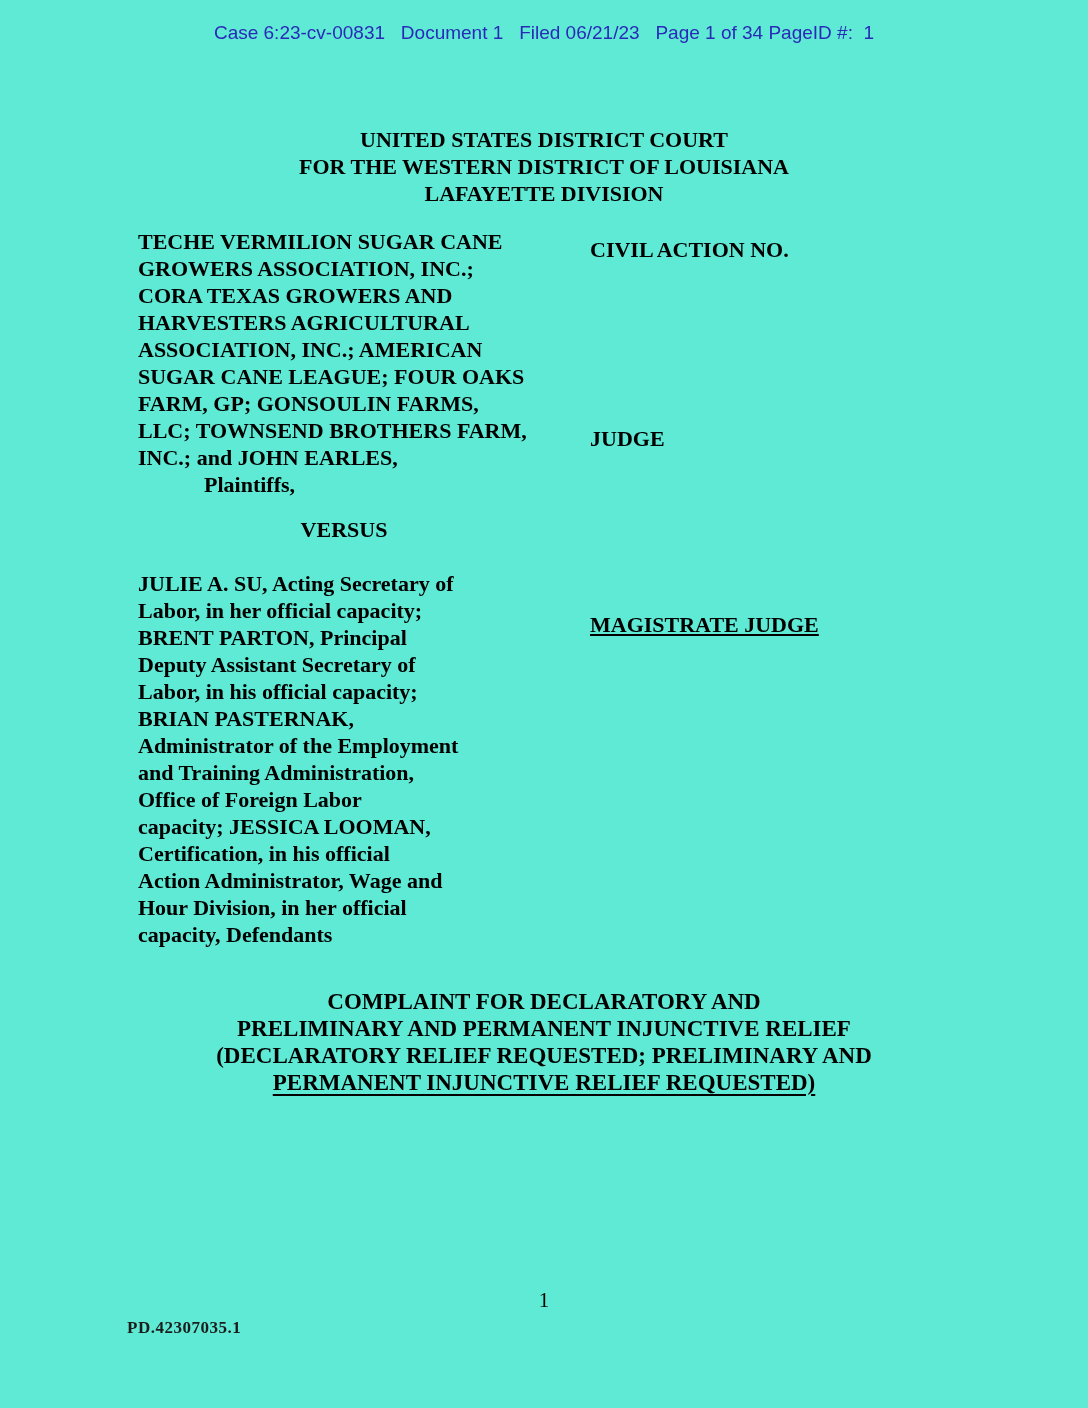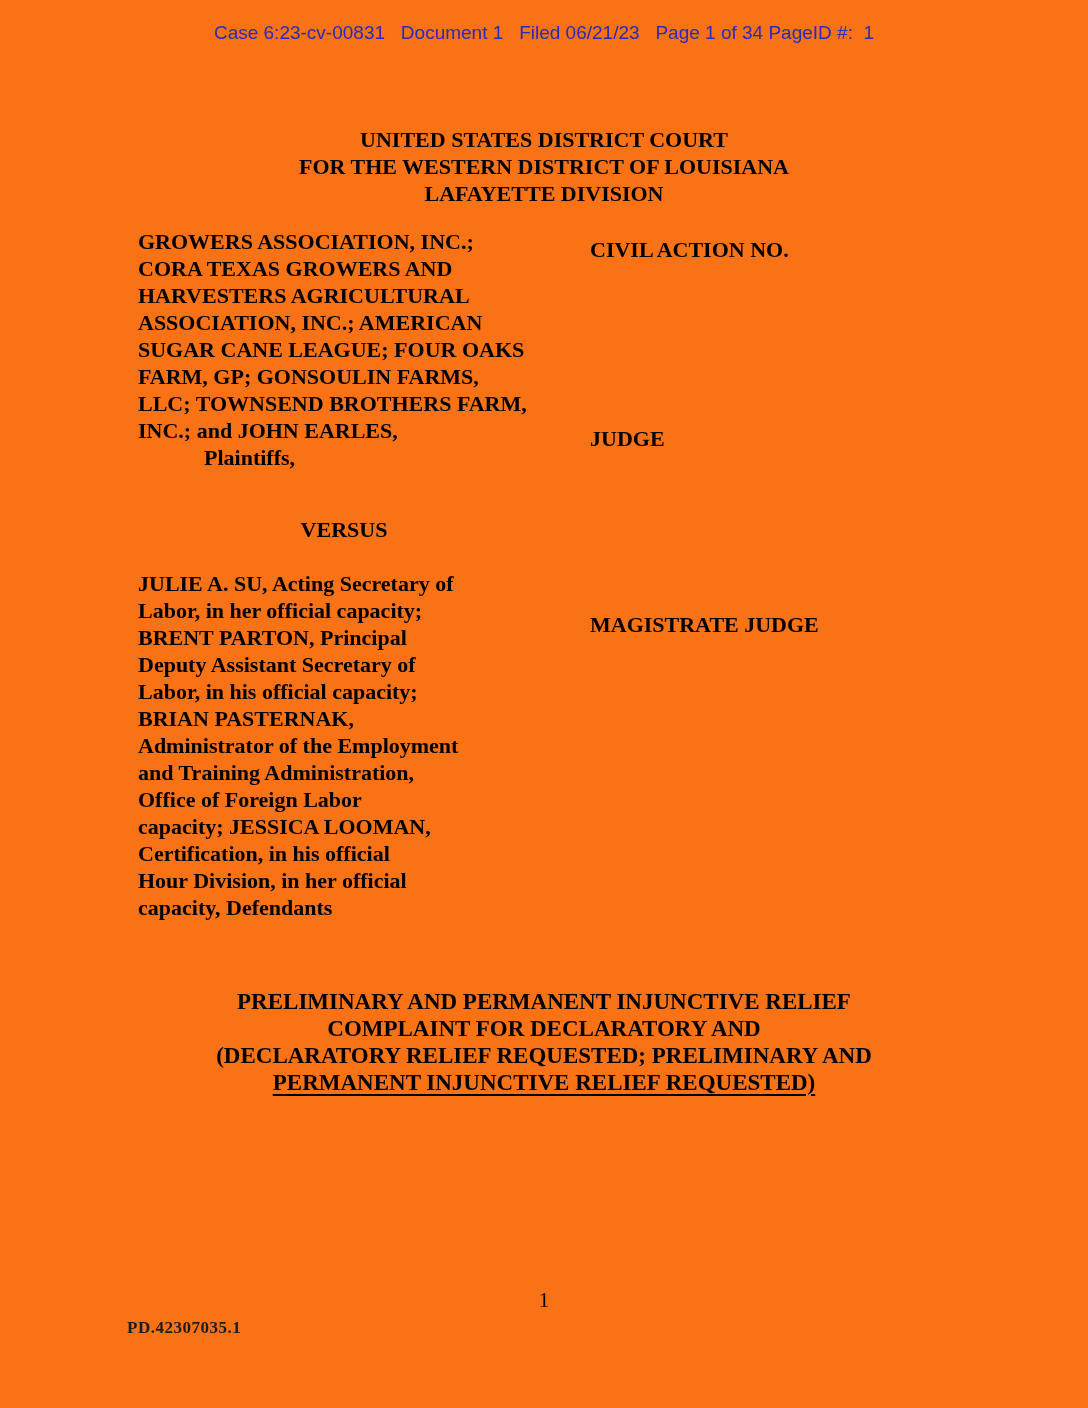--- a/index.html
+++ b/index.html
@@ -1,20 +1,20 @@
 <!DOCTYPE html>
 <html><head>
 <meta charset="utf-8">
 <style>
   html, body { margin: 0; padding: 0; background: #ffffff; }
   #page {
     position: relative;
     width: 1088px;
     height: 1408px;
-    background: #f97316;
+    background: #5eead4;
     font-family: "Liberation Serif", "DejaVu Serif", serif;
     color: #000000;
     overflow: hidden;
   }
   .stamp {
     position: absolute;
     top: 22px;
     left: 0;
     width: 100%;
     text-align: center;
@@ -47,21 +47,21 @@
     position: absolute;
     left: 590px;
     font-weight: bold;
     font-size: 22px;
     line-height: 27px;
     white-space: nowrap;
     margin-top: 8px;
   }
   .civil-action { top: 228px; }
   .judge { top: 417px; }
-  .magistrate { top: 603px; }
+  .magistrate { top: 603px; text-decoration: underline; }
   .versus {
     position: absolute;
     left: 138px;
     top: 516px;
     width: 412px;
     text-align: center;
     font-weight: bold;
     font-size: 22px;
     line-height: 27px;
   }
@@ -114,20 +114,21 @@
 
   <div class="stamp">Case 6:23-cv-00831   Document 1   Filed 06/21/23   Page 1 of 34 PageID #:  1</div>
 
   <div class="court-title">
     <div>UNITED STATES DISTRICT COURT</div>
     <div>FOR THE WESTERN DISTRICT OF LOUISIANA</div>
     <div>LAFAYETTE DIVISION</div>
   </div>
 
   <div class="caption-left">
+    <div>TECHE VERMILION SUGAR CANE</div>
     <div>GROWERS ASSOCIATION, INC.;</div>
     <div>CORA TEXAS GROWERS AND</div>
     <div>HARVESTERS AGRICULTURAL</div>
     <div>ASSOCIATION, INC.; AMERICAN</div>
     <div>SUGAR CANE LEAGUE; FOUR OAKS</div>
     <div>FARM, GP; GONSOULIN FARMS,</div>
     <div>LLC; TOWNSEND BROTHERS FARM,</div>
     <div>INC.; and JOHN EARLES,</div>
     <div class="designation">Plaintiffs,</div>
   </div>
@@ -143,27 +144,28 @@
     <div>Labor, in her official capacity;</div>
     <div>BRENT PARTON, Principal</div>
     <div>Deputy Assistant Secretary of</div>
     <div>Labor, in his official capacity;</div>
     <div>BRIAN PASTERNAK,</div>
     <div>Administrator of the Employment</div>
     <div>and Training Administration,</div>
     <div>Office of Foreign Labor</div>
     <div>capacity; JESSICA LOOMAN,</div>
     <div>Certification, in his official</div>
+    <div>Action Administrator, Wage and</div>
     <div>Hour Division, in her official</div>
     <div>capacity, Defendants</div>
   </div>
 
   <div class="complaint-title">
+    <div>COMPLAINT FOR DECLARATORY AND</div>
     <div>PRELIMINARY AND PERMANENT INJUNCTIVE RELIEF</div>
-    <div>COMPLAINT FOR DECLARATORY AND</div>
     <div>(DECLARATORY RELIEF REQUESTED; PRELIMINARY AND</div>
     <div><span class="underlined">PERMANENT INJUNCTIVE RELIEF REQUESTED)</span></div>
   </div>
 
   <div class="page-number">1</div>
   <div class="doc-id">PD.42307035.1</div>
 
 </div>
 
 </body></html>

